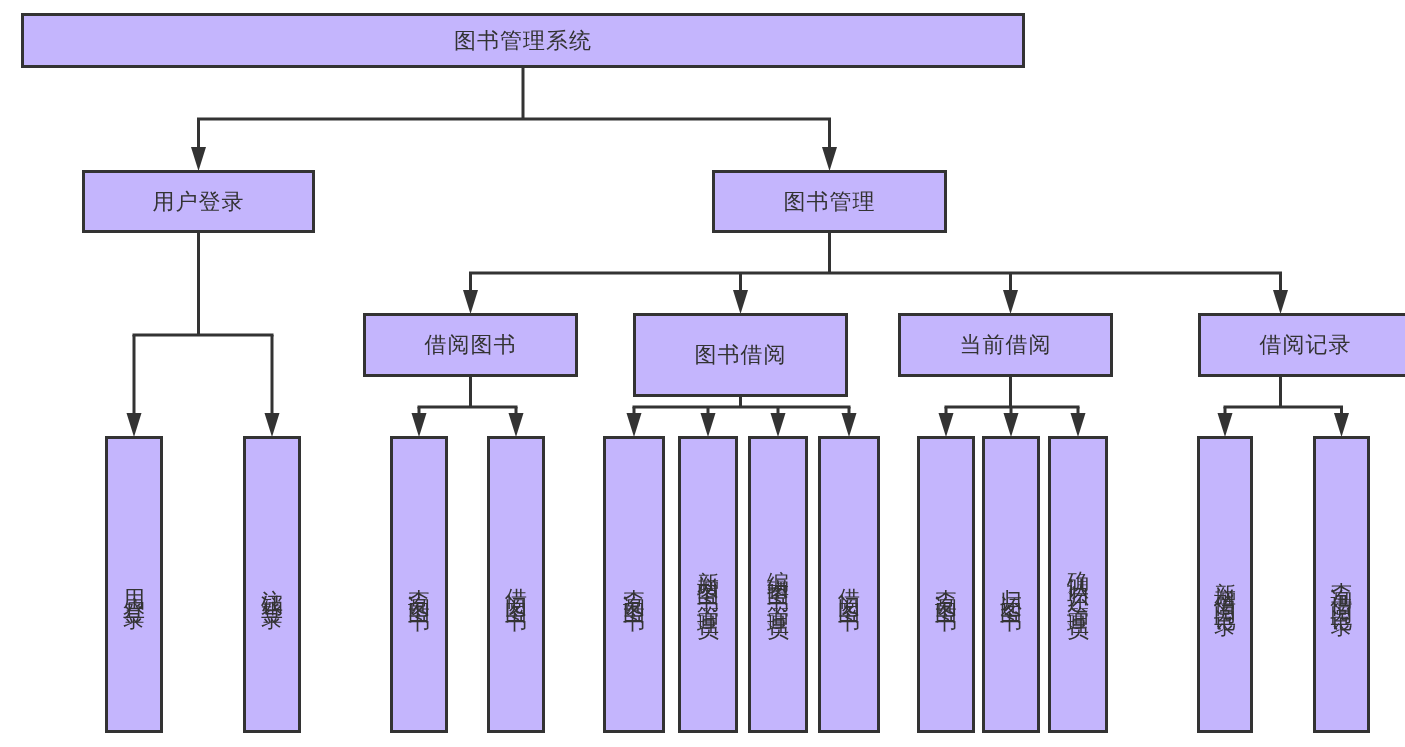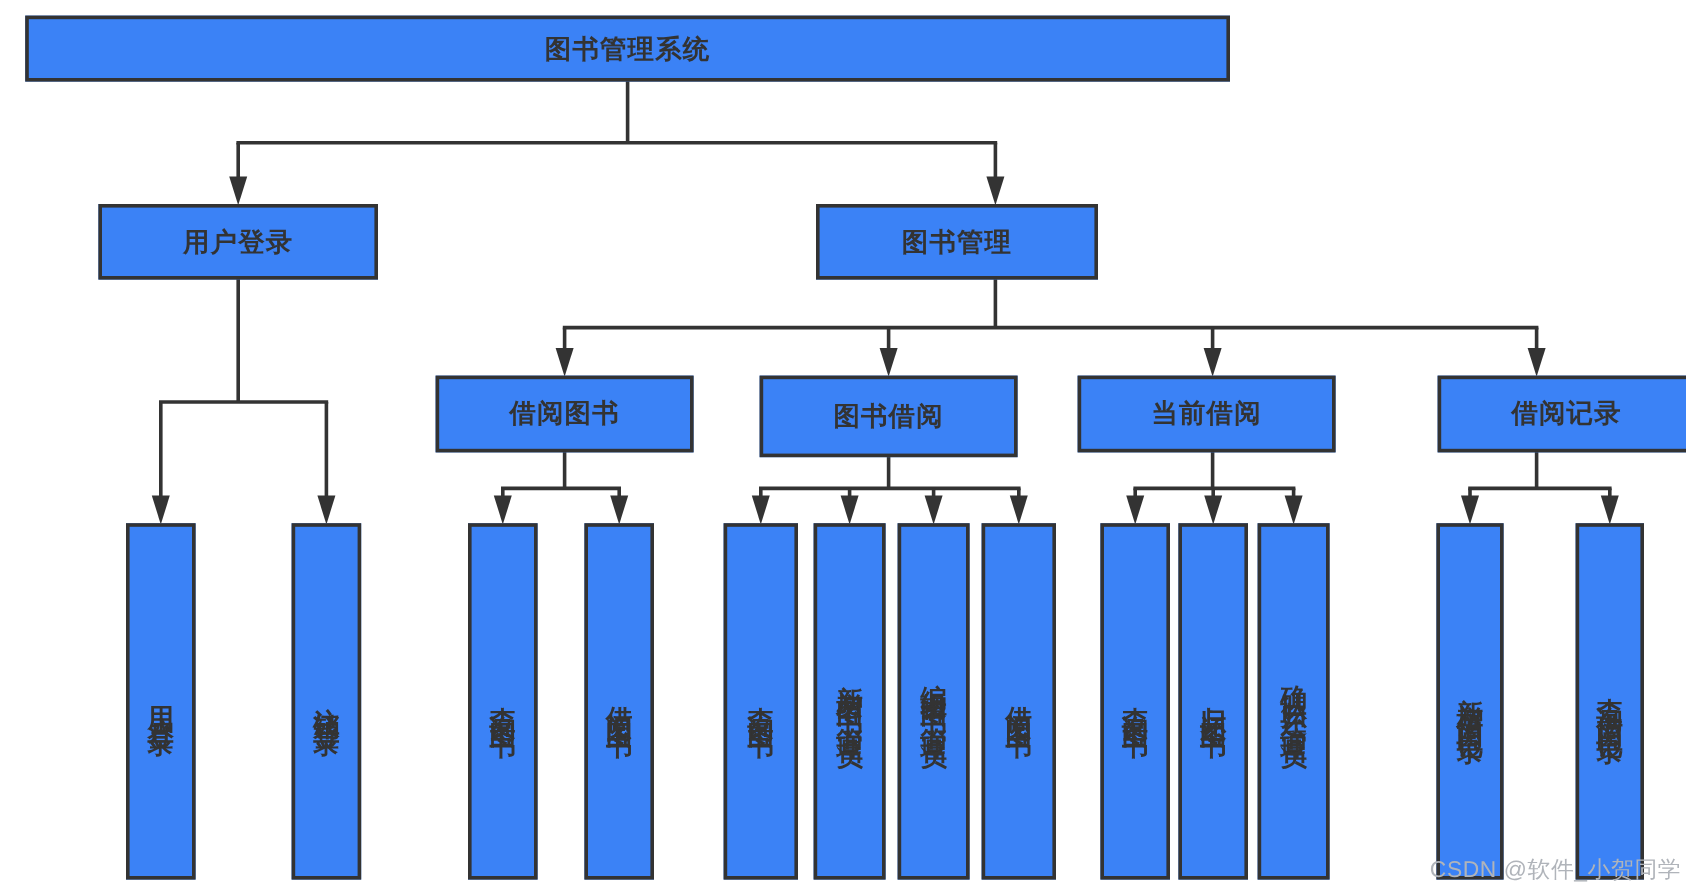--- a/index.html
+++ b/index.html
@@ -18,25 +18,24 @@
     overflow:hidden;
   }
   #connectors{
     position:absolute;left:0;top:0;width:1405px;height:747px;
     pointer-events:none;
   }
   .hbox,.vbox{
     position:absolute;
     box-sizing:border-box;
     border:3px solid var(--line);
-    background:#3b82f6;
+    background:#c4b5fd;
     display:flex;
     align-items:center;
     justify-content:center;
-    font-weight:bold;
   }
   .hbox span{
     font-size:22px;
     letter-spacing:1px;
     white-space:nowrap;
   }
   .vbox span{
     writing-mode:vertical-rl;
     line-height:1;
     font-size:22px;
@@ -113,28 +112,28 @@
       <polygon points="1334,413 1349,413 1341.5,437" fill="#333333"></polygon>
     </svg>
 
   <div class="hbox" id="n-root" style="left:21px;top:13px;width:1004px;height:55px">
     <span>图书管理系统</span>
   </div>
 
   <div class="hbox" id="n-login" style="left:82px;top:170px;width:233px;height:63px">
     <span>用户登录</span>
   </div>
-  <div class="hbox" id="n-book_mgmt" style="left:680px;top:170px;width:235px;height:63px">
+  <div class="hbox" id="n-book_mgmt" style="left:712px;top:170px;width:235px;height:63px">
     <span>图书管理</span>
   </div>
 
   <div class="hbox" id="n-new_book_rec" style="left:363px;top:313px;width:215px;height:64px">
     <span>借阅图书</span>
   </div>
-  <div class="hbox" id="n-book_borrow" style="left:633px;top:313px;width:215px;height:68px">
+  <div class="hbox" id="n-book_borrow" style="left:633px;top:313px;width:215px;height:84px">
     <span>图书借阅</span>
   </div>
   <div class="hbox" id="n-current_borrow" style="left:898px;top:313px;width:215px;height:64px">
     <span>当前借阅</span>
   </div>
   <div class="hbox" id="n-borrow_records" style="left:1198px;top:313px;width:215px;height:64px">
     <span>借阅记录</span>
   </div>
 
   <div class="vbox" id="n-user_login" style="left:105px;top:436px;width:58px;height:297px">
@@ -174,14 +173,13 @@
     <span>确认归还（管理员）</span>
   </div>
 
   <div class="vbox" id="n-br_add_record" style="left:1197px;top:436px;width:56px;height:297px">
     <span>新增借阅记录</span>
   </div>
   <div class="vbox" id="n-br_query_record" style="left:1313px;top:436px;width:57px;height:297px">
     <span>查询借阅记录</span>
   </div>
 
-  <div id="watermark">CSDN @软件_小贺同学</div>
 </div>
 
 </body></html>

